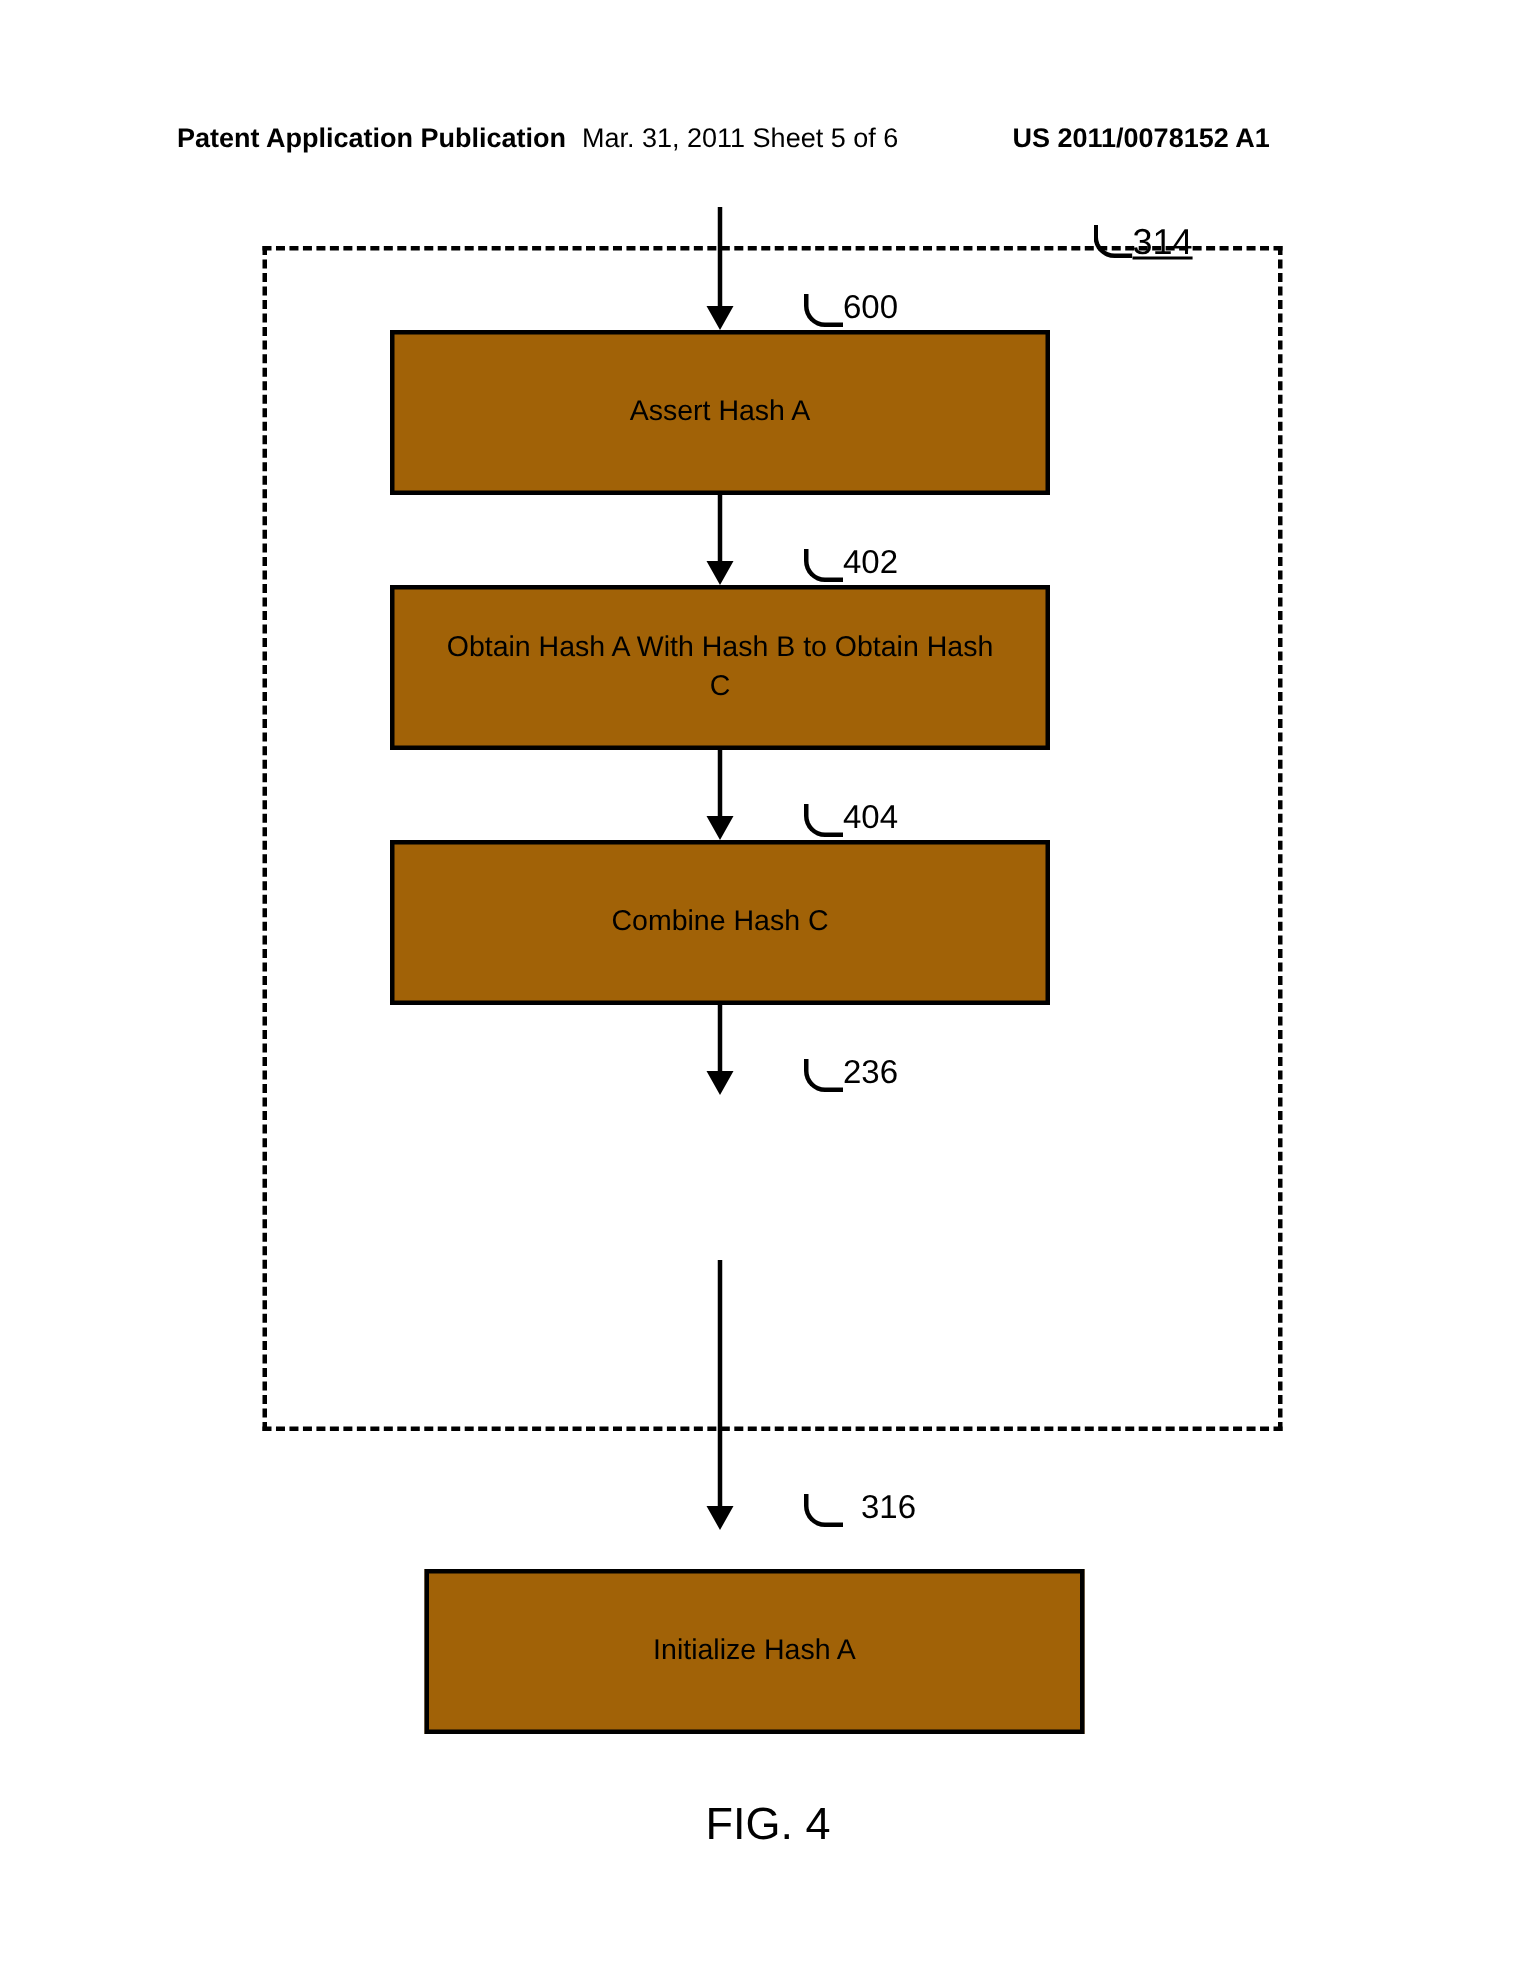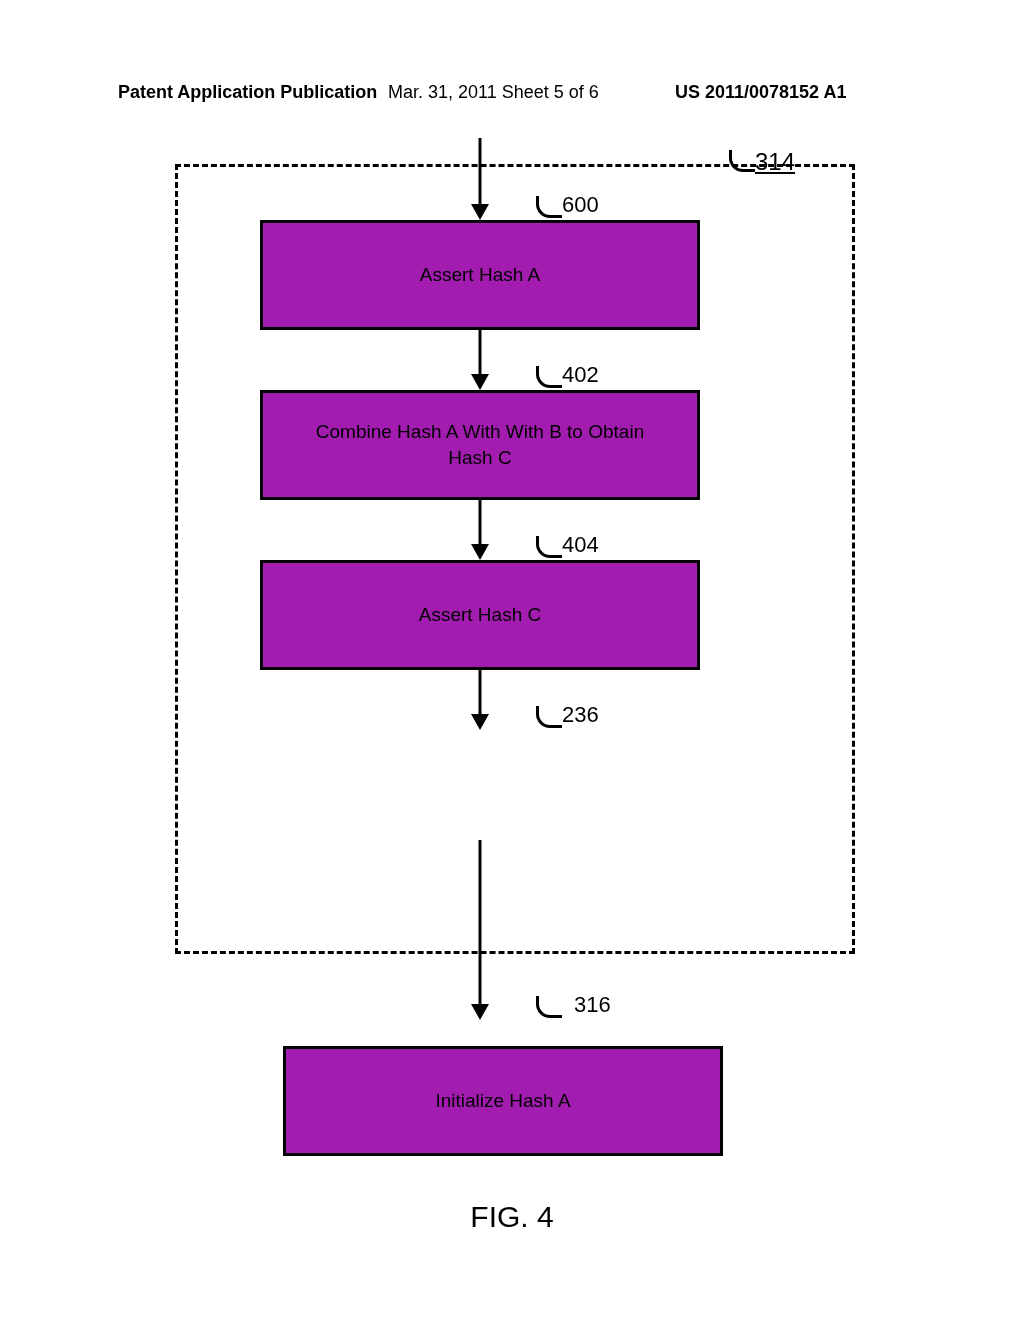--- a/index.html
+++ b/index.html
@@ -40,21 +40,21 @@
     height: 790px;
     border: 3px dashed #000;
   }
 
   .step {
     position: absolute;
     left: 260px;
     width: 440px;
     height: 110px;
     border: 3px solid #000;
-    background: #a21caf;
+    background: #a16207;
     display: flex;
     align-items: center;
     justify-content: center;
     text-align: center;
     font-size: 19px;
     line-height: 1.35;
     padding: 0 28px;
   }
 
   .ref {
@@ -110,32 +110,32 @@
   </div>
   <span class="ref" style="left:562px; top:42px;">600</span>
   <div class="hook" style="left:536px; top:46px;"></div>
 
   <svg class="arrow" style="left:475px; top:180px;" width="10" height="60">
     <line x1="5" y1="0" x2="5" y2="46" stroke="#000" stroke-width="3"></line>
     <polygon points="5,60 -4,44 14,44" fill="#000"></polygon>
   </svg>
 
   <div class="step" style="top:240px;">
-    <span>Combine Hash A With With B to Obtain Hash C</span>
+    <span>Obtain Hash A With Hash B to Obtain Hash C</span>
   </div>
   <span class="ref" style="left:562px; top:212px;">402</span>
   <div class="hook" style="left:536px; top:216px;"></div>
 
   <svg class="arrow" style="left:475px; top:350px;" width="10" height="60">
     <line x1="5" y1="0" x2="5" y2="46" stroke="#000" stroke-width="3"></line>
     <polygon points="5,60 -4,44 14,44" fill="#000"></polygon>
   </svg>
 
   <div class="step" style="top:410px;">
-    <span>Assert Hash C</span>
+    <span>Combine Hash C</span>
   </div>
   <span class="ref" style="left:562px; top:382px;">404</span>
   <div class="hook" style="left:536px; top:386px;"></div>
 
   <svg class="arrow" style="left:475px; top:520px;" width="10" height="60">
     <line x1="5" y1="0" x2="5" y2="46" stroke="#000" stroke-width="3"></line>
     <polygon points="5,60 -4,44 14,44" fill="#000"></polygon>
   </svg>
 
   <span class="ref" style="left:562px; top:552px;">236</span>

